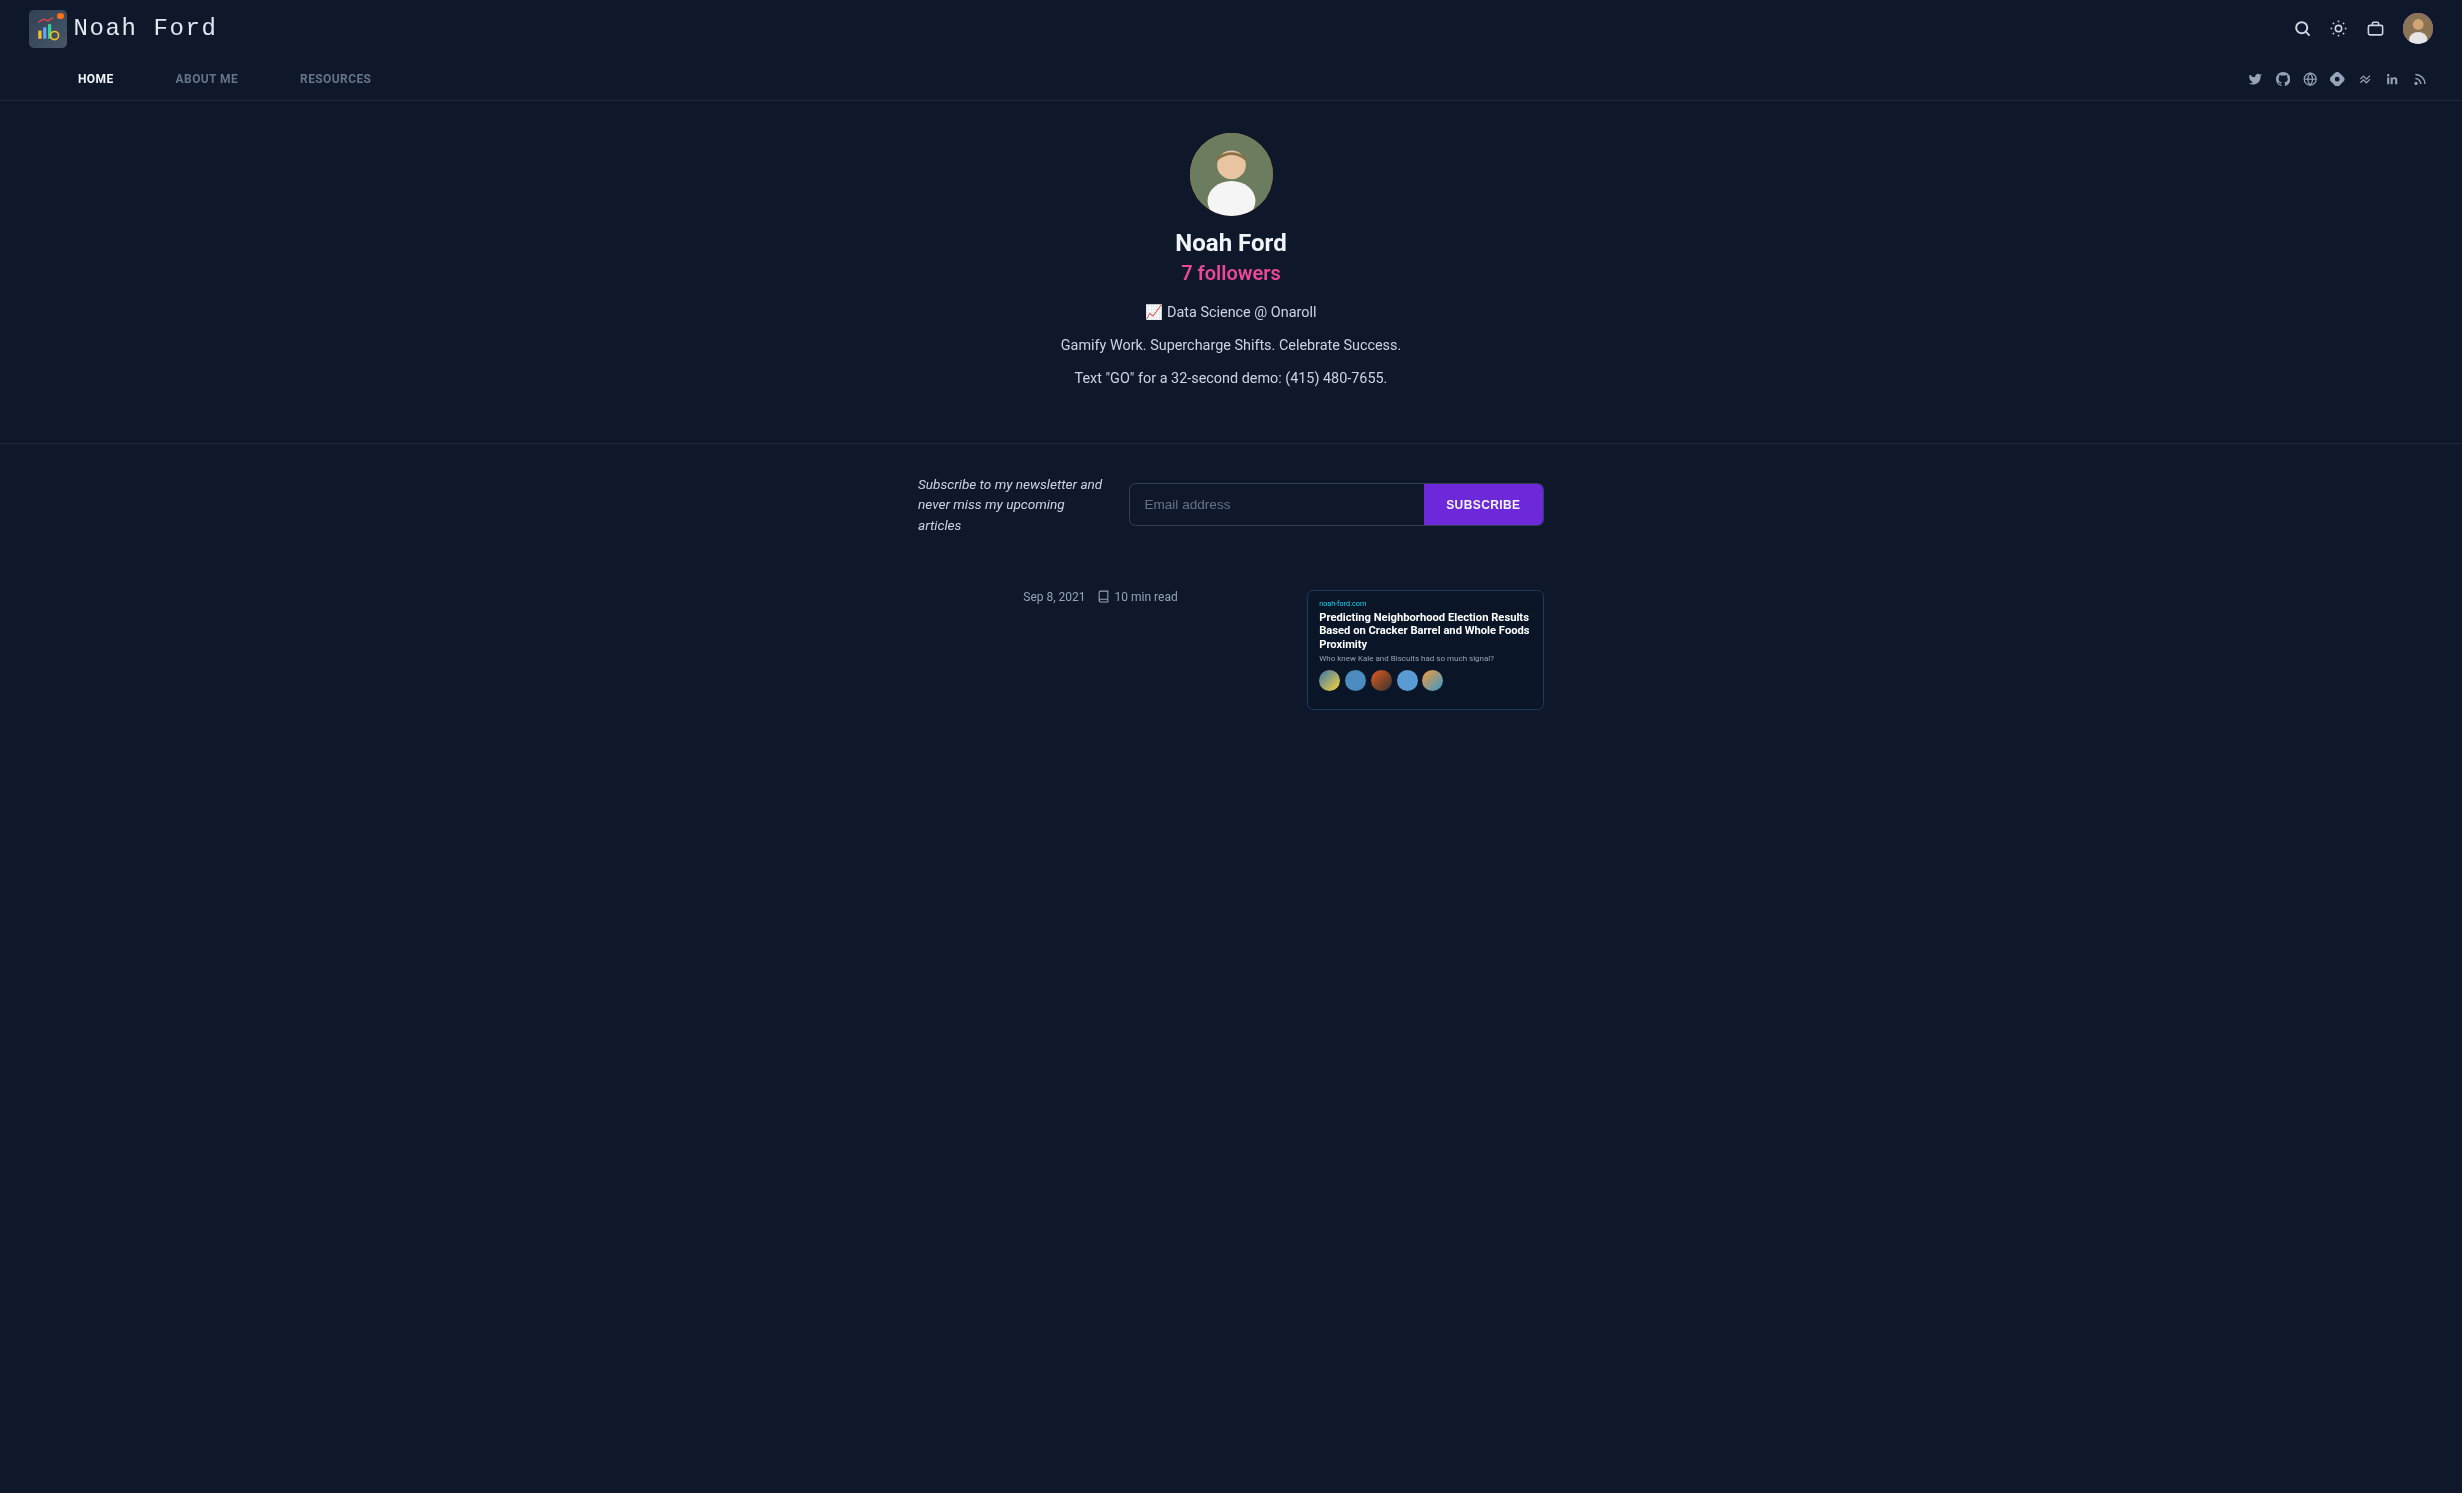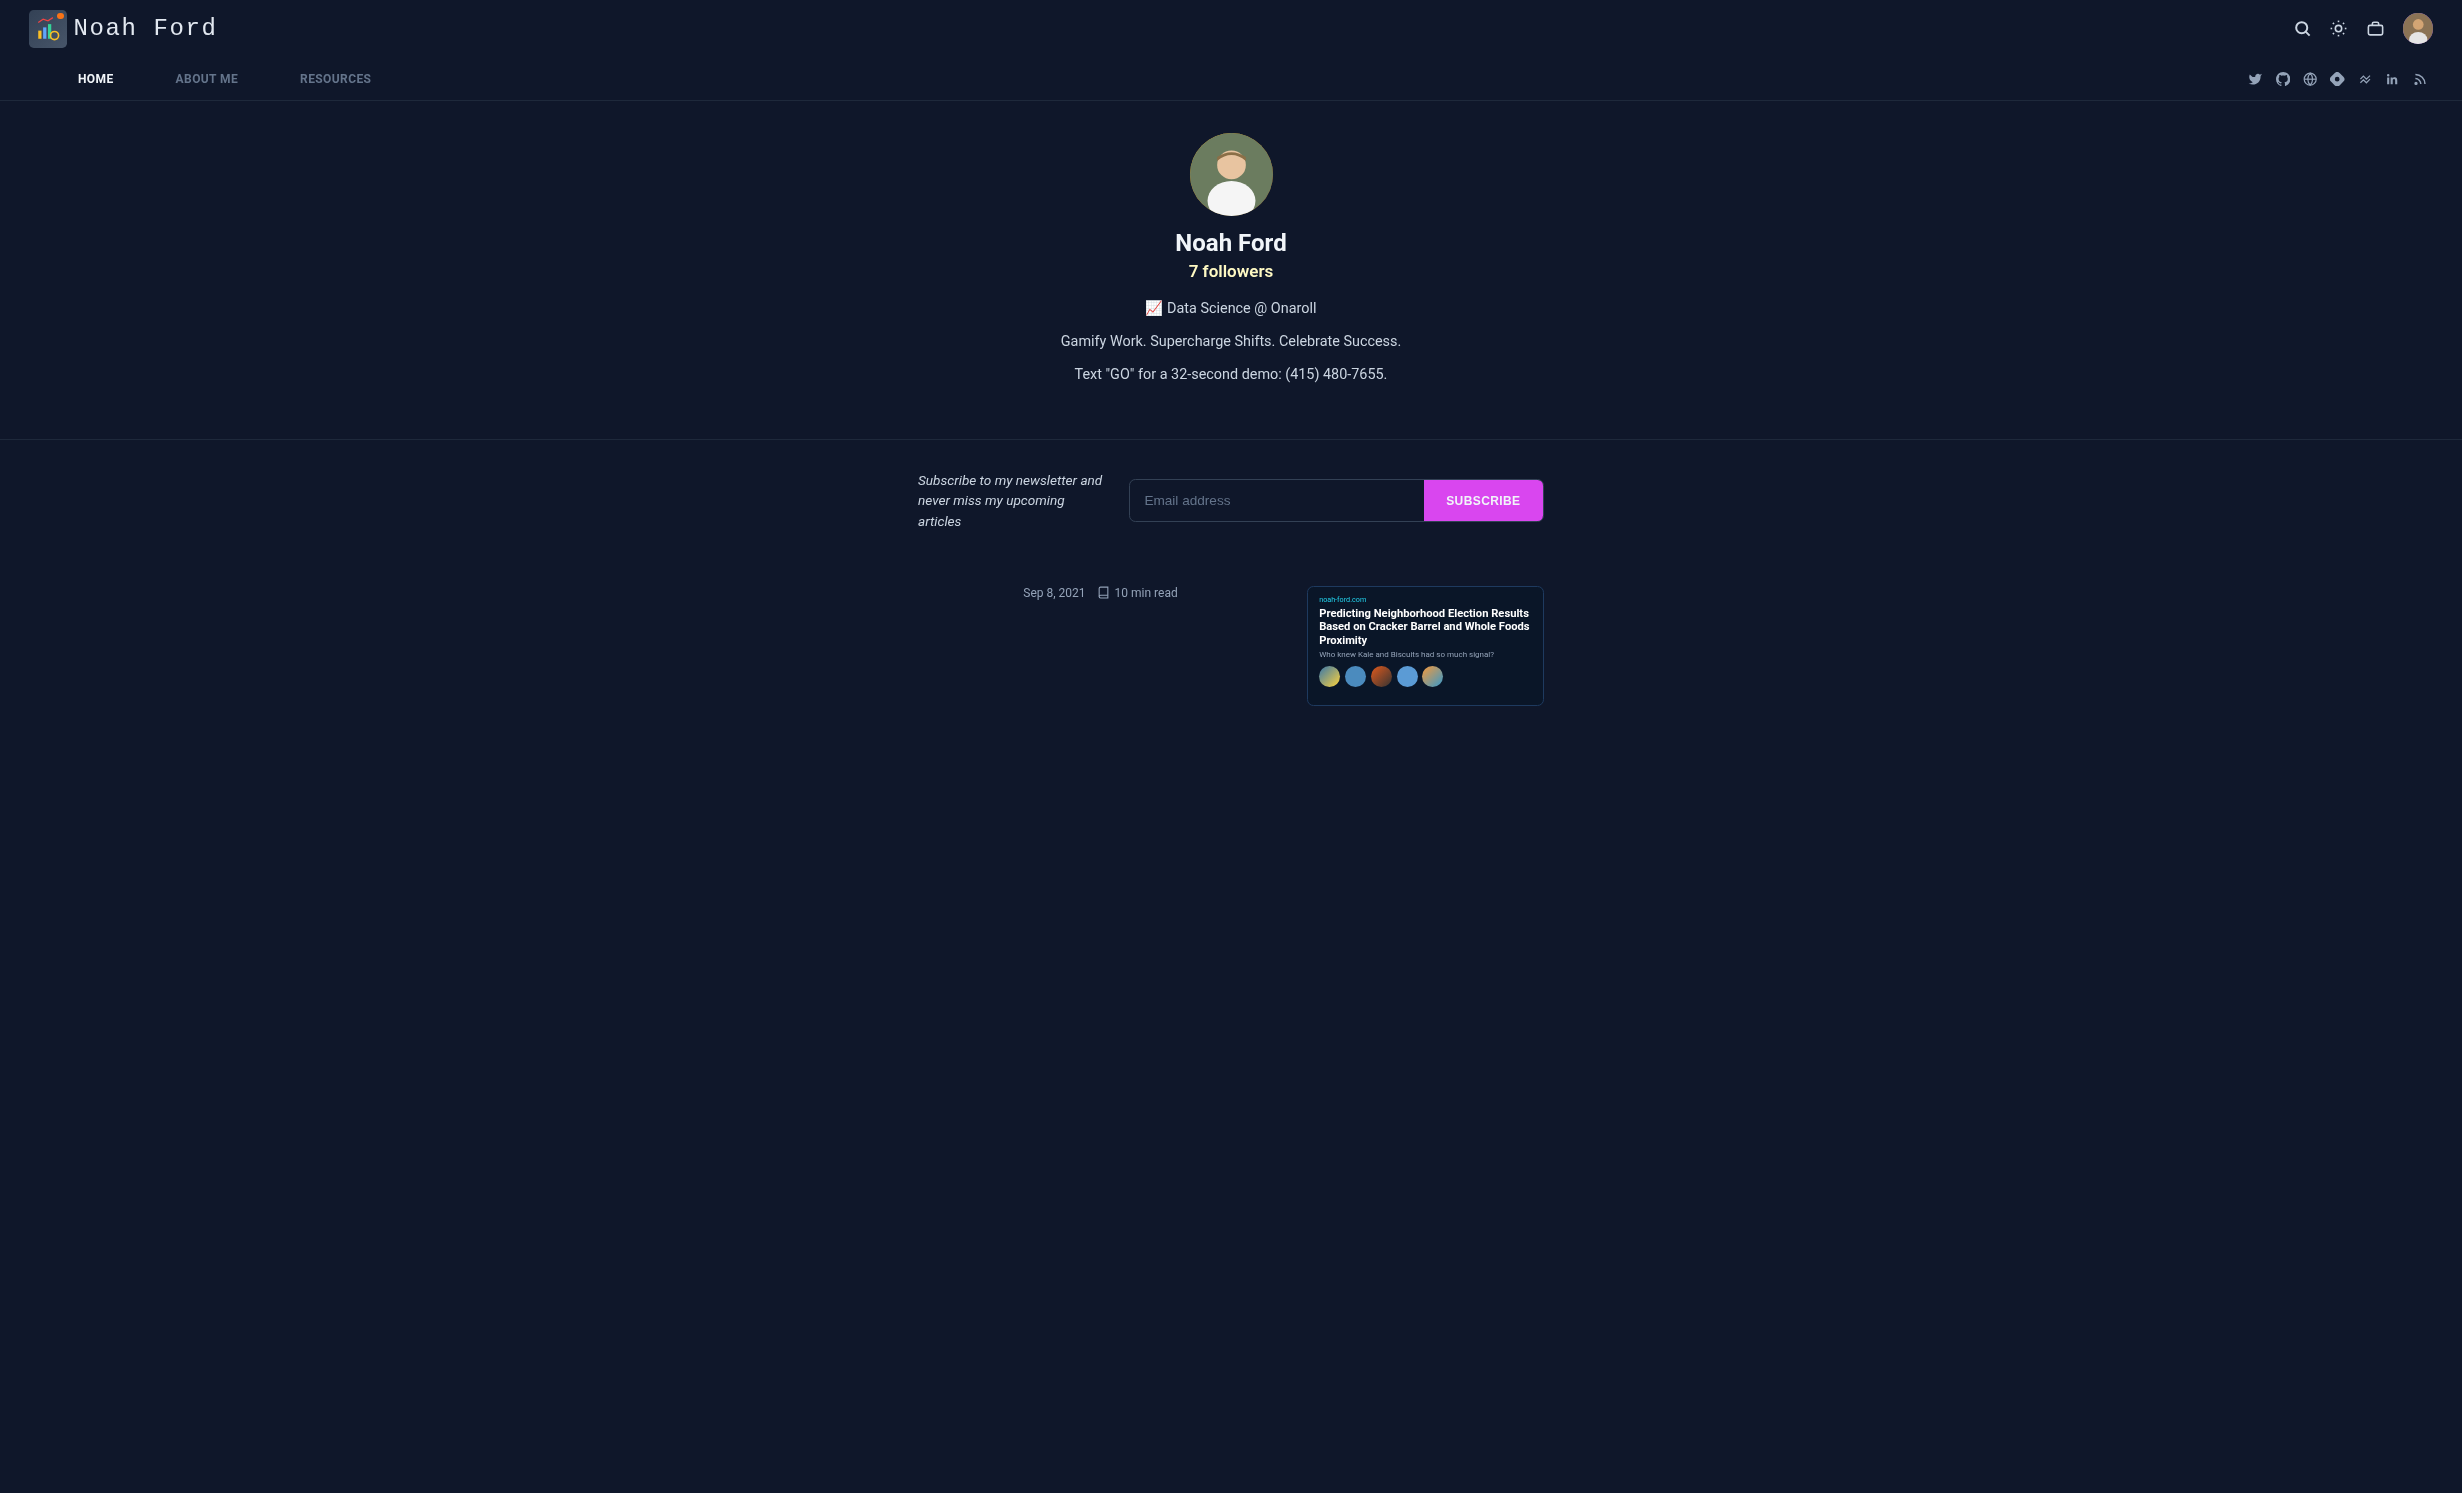--- a/index.html
+++ b/index.html
@@ -160,22 +160,22 @@
 }
 
 .hero-name {
   font-size: 24px;
   font-weight: 700;
   color: #f1f5f9;
   margin-bottom: 3.2px;
 }
 
 .hero-followers {
-  font-size: 17px;
-  color: #fef9c3;
+  font-size: 20px;
+  color: #ec4899;
   font-weight: 600;
   margin-bottom: 19px;
 }
 
 .hero-bio {
   font-size: 14.4px;
   color: #cbd5e1;
   margin-bottom: 16px;
   text-align: center;
 }
@@ -213,21 +213,21 @@
   font-size: 13.6px;
   color: #e2e8f0;
   outline: none;
 }
 
 .newsletter-input::placeholder {
   color: #64748b;
 }
 
 .newsletter-btn {
-  background: #d946ef;
+  background: #6d28d9;
   border: none;
   color: #f1f5f9;
   font-weight: 700;
   font-size: 12px;
   padding: 0 22.5px;
   cursor: pointer;
   letter-spacing: 0.4px;
 }
 
 .post {

